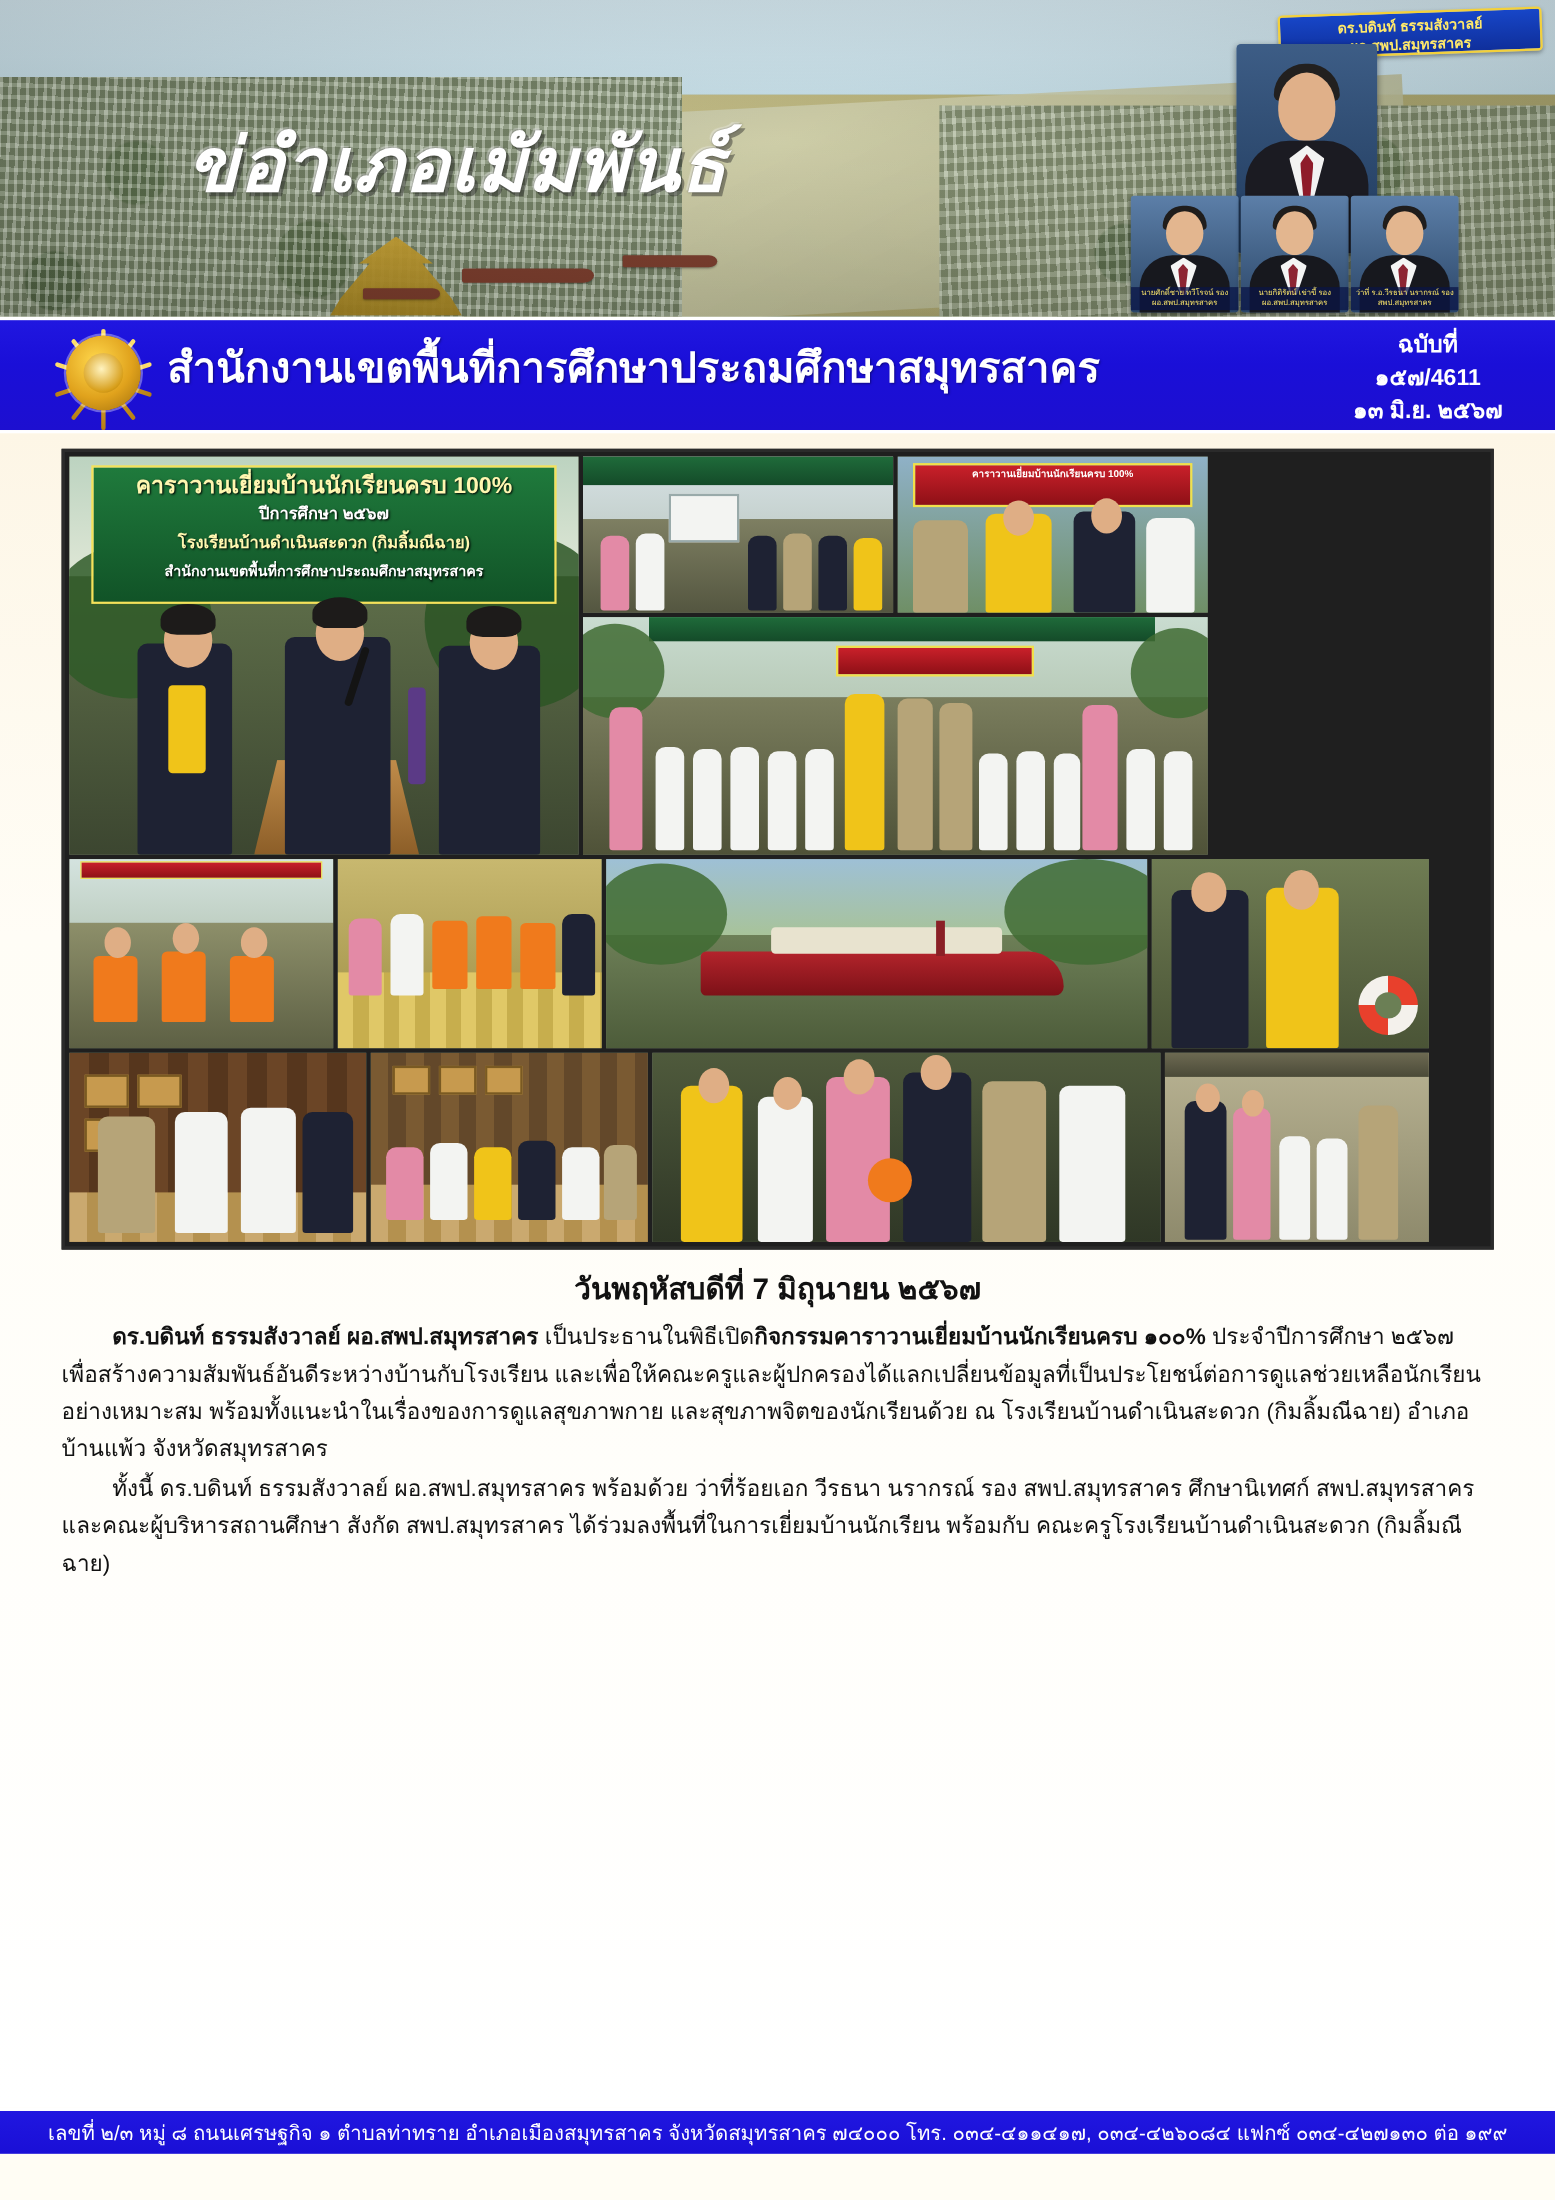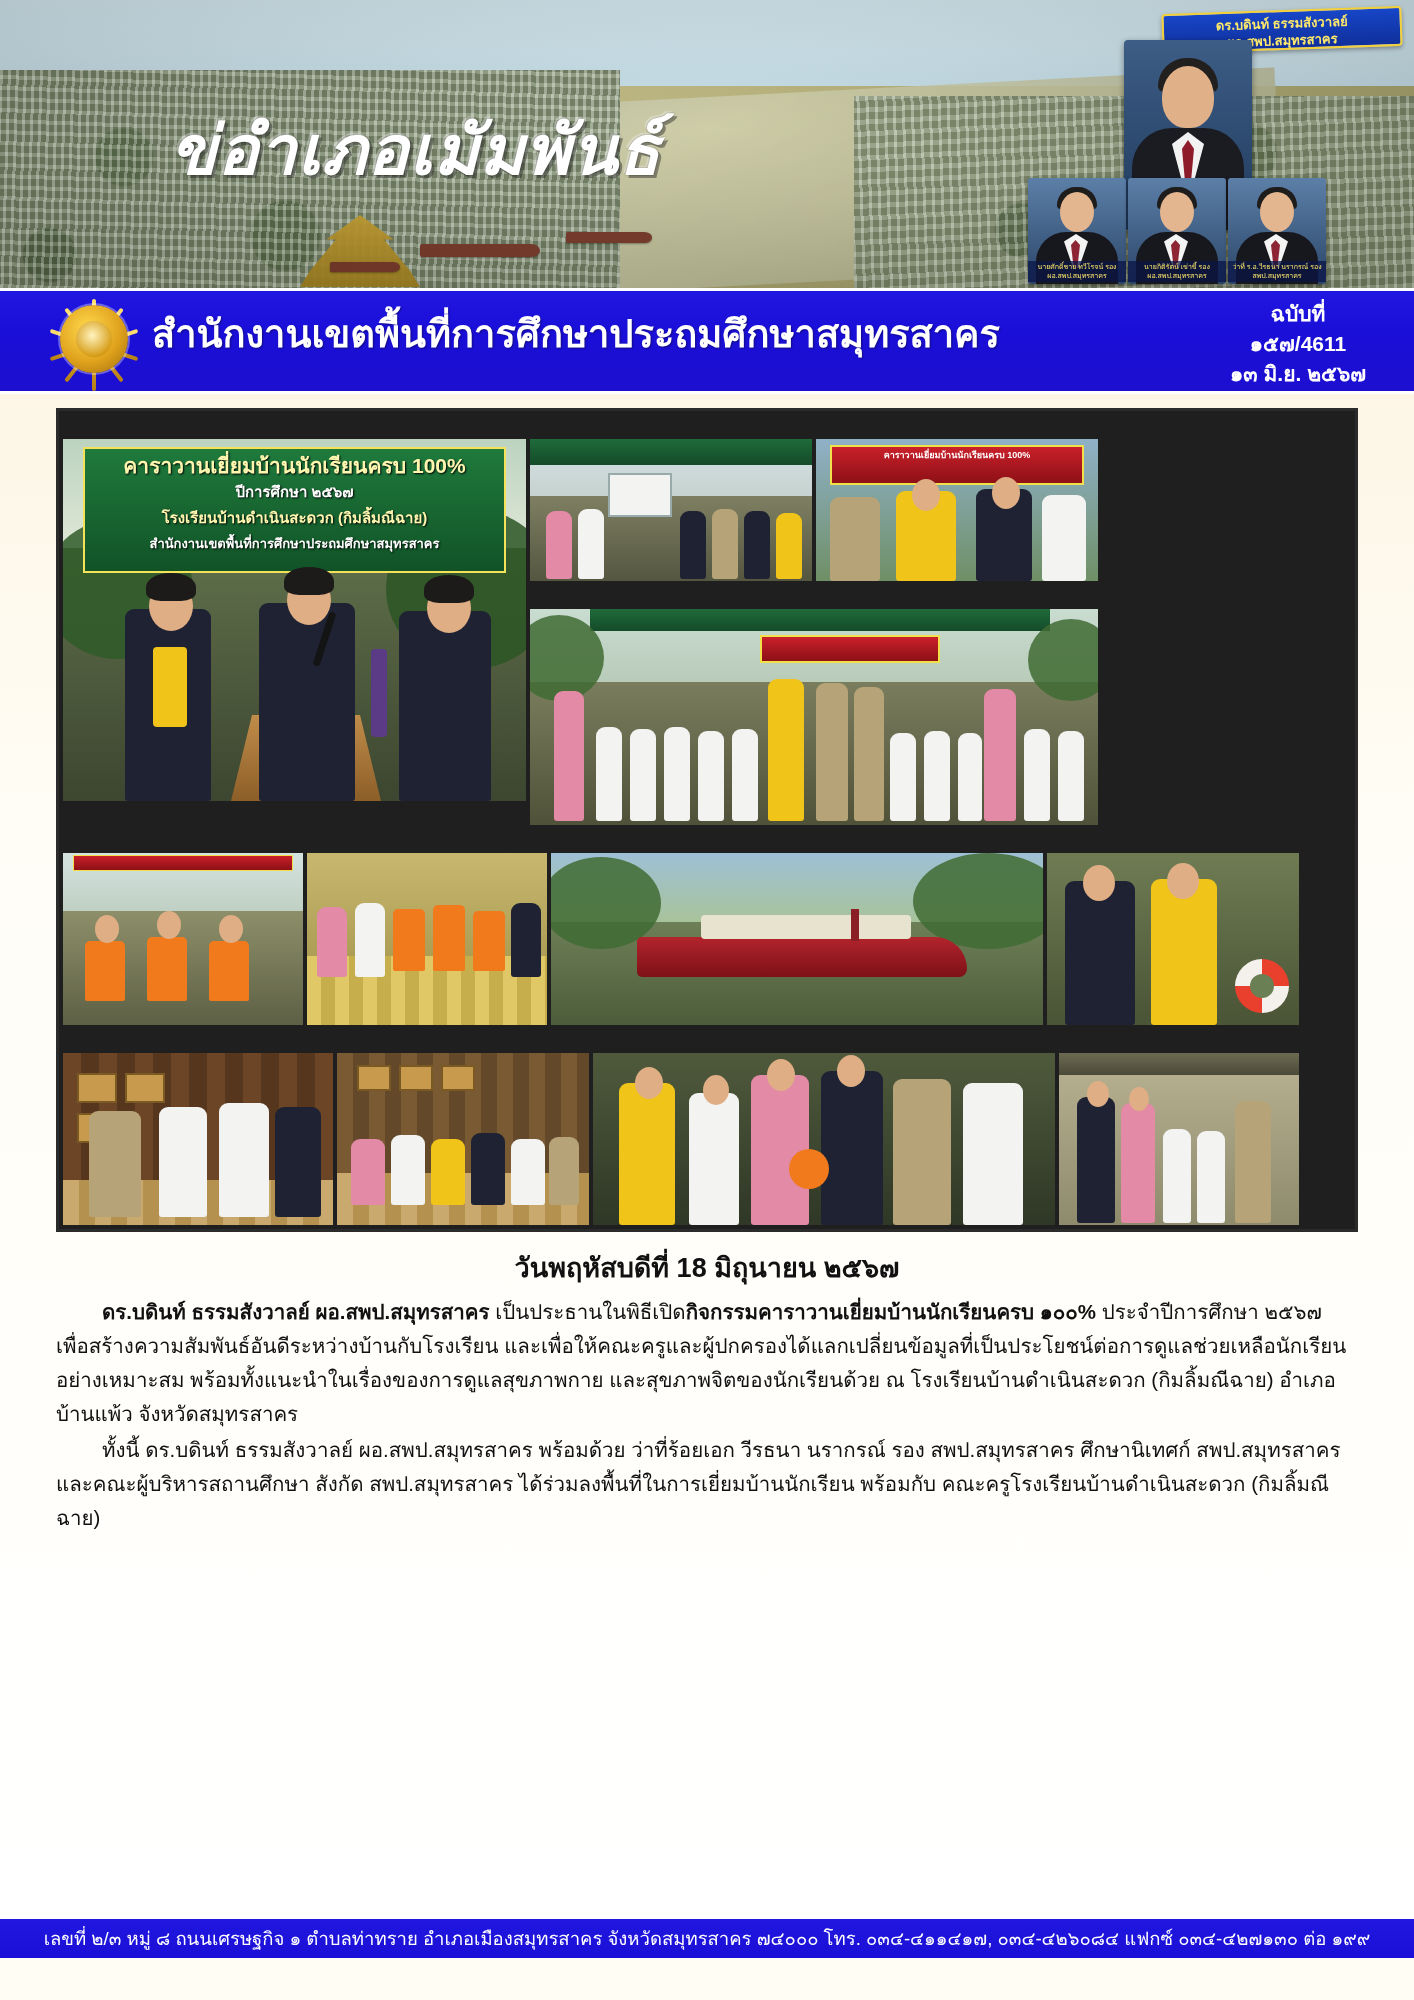--- a/index.html
+++ b/index.html
@@ -238,21 +238,20 @@
     padding: 4px;
     background: #1f1f1f;
   }
   .grow { display: flex; gap: 4px; margin-bottom: 4px; }
   .grow:last-child { margin-bottom: 0; }
   .cell {
     position: relative;
     overflow: hidden;
     background: #6f7a63;
     flex: 0 0 auto;
-    margin-top: 24px;
   }
   
   .ph { position: absolute; inset: 0; }
   .sky2 { position:absolute; left:0; top:0; width:100%; height:42%;
           background: linear-gradient(180deg,#cfe0ea,#e8eef0); }
   .ground { position:absolute; left:0; bottom:0; width:100%; height:58%;
           background: linear-gradient(180deg,#8c8f6c,#6d7152); }
   .foliage { position:absolute; border-radius:50%; background:#3f6b33; opacity:.85; }
   .roofgreen { position:absolute; background:linear-gradient(180deg,#1f6b3a,#144b29); }
   .banner-red { position:absolute; background:linear-gradient(180deg,#c9202a,#8e1016); border:2px solid #f1e04a; }
@@ -625,21 +624,21 @@
             <div class="person white" style="left:104px;top:76px;width:28px;height:94px;"></div>
             <div class="person white" style="left:138px;top:78px;width:28px;height:92px;"></div>
             <div class="person khaki" style="left:176px;top:48px;width:36px;height:122px;"></div>
             <div class="head" style="left:28px;top:28px;width:22px;height:26px;"></div>
             <div class="head" style="left:70px;top:34px;width:20px;height:24px;"></div>
           </div>
         </div>
       </div>
     </div>
 
-    <div class="datline">วันพฤหัสบดีที่ 18 มิถุนายน ๒๕๖๗</div>
+    <div class="datline">วันพฤหัสบดีที่ 7 มิถุนายน ๒๕๖๗</div>
 
     <div class="body-text">
       <p class="ind"><span class="b">ดร.บดินท์ ธรรมสังวาลย์ ผอ.สพป.สมุทรสาคร</span><span>  เป็นประธานในพิธีเปิด</span><span class="b">กิจกรรมคาราวานเยี่ยมบ้านนักเรียนครบ ๑๐๐%</span> <span>ประจำปีการศึกษา ๒๕๖๗  เพื่อสร้างความสัมพันธ์อันดีระหว่างบ้านกับโรงเรียน และเพื่อให้คณะครูและผู้ปกครองได้แลกเปลี่ยนข้อมูลที่เป็นประโยชน์ต่อการดูแลช่วยเหลือนักเรียนอย่างเหมาะสม พร้อมทั้งแนะนำในเรื่องของการดูแลสุขภาพกาย และสุขภาพจิตของนักเรียนด้วย  ณ โรงเรียนบ้านดำเนินสะดวก (กิมลิ้มณีฉาย) อำเภอบ้านแพ้ว จังหวัดสมุทรสาคร</span></p>
       <p class="ind">ทั้งนี้ ดร.บดินท์ ธรรมสังวาลย์ ผอ.สพป.สมุทรสาคร พร้อมด้วย ว่าที่ร้อยเอก วีรธนา นรากรณ์ รอง สพป.สมุทรสาคร ศึกษานิเทศก์ สพป.สมุทรสาคร และคณะผู้บริหารสถานศึกษา สังกัด สพป.สมุทรสาคร ได้ร่วมลงพื้นที่ในการเยี่ยมบ้านนักเรียน พร้อมกับ คณะครูโรงเรียนบ้านดำเนินสะดวก (กิมลิ้มณีฉาย)</p>
     </div>
   </div>
 
   <div class="footer">
     <div class="footbar">เลขที่ ๒/๓ หมู่ ๘ ถนนเศรษฐกิจ ๑ ตำบลท่าทราย อำเภอเมืองสมุทรสาคร จังหวัดสมุทรสาคร ๗๔๐๐๐    โทร. ๐๓๔-๔๑๑๔๑๗, ๐๓๔-๔๒๖๐๘๔ แฟกซ์ ๐๓๔-๔๒๗๑๓๐ ต่อ ๑๙๙</div>
   </div>

